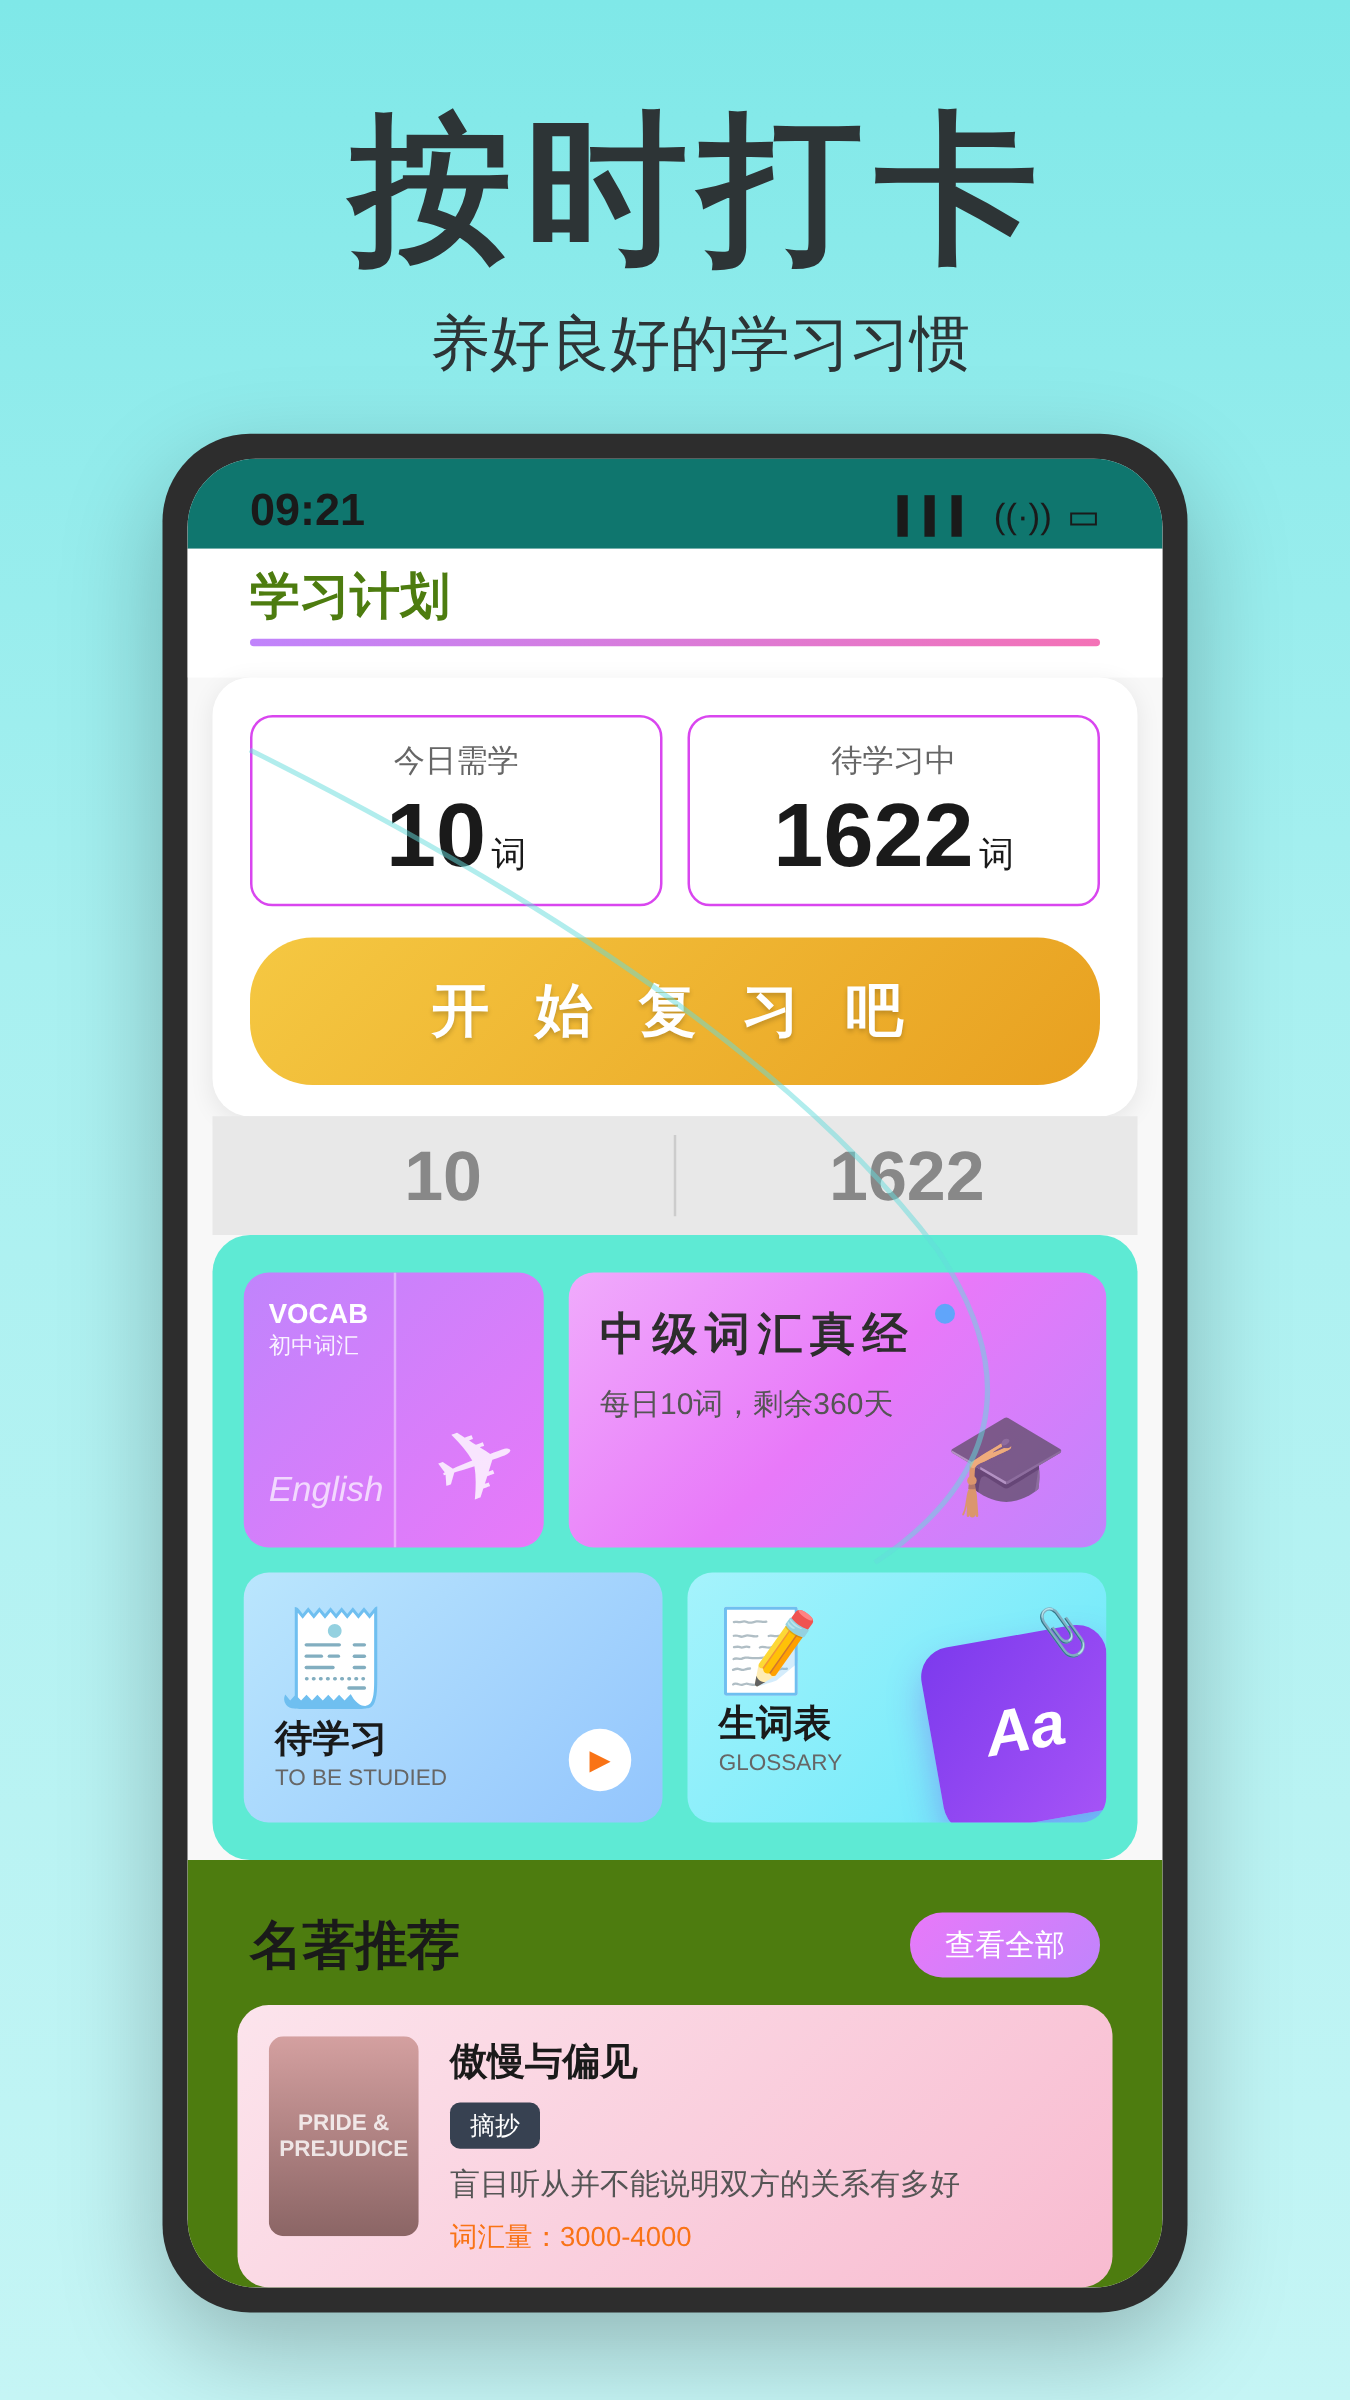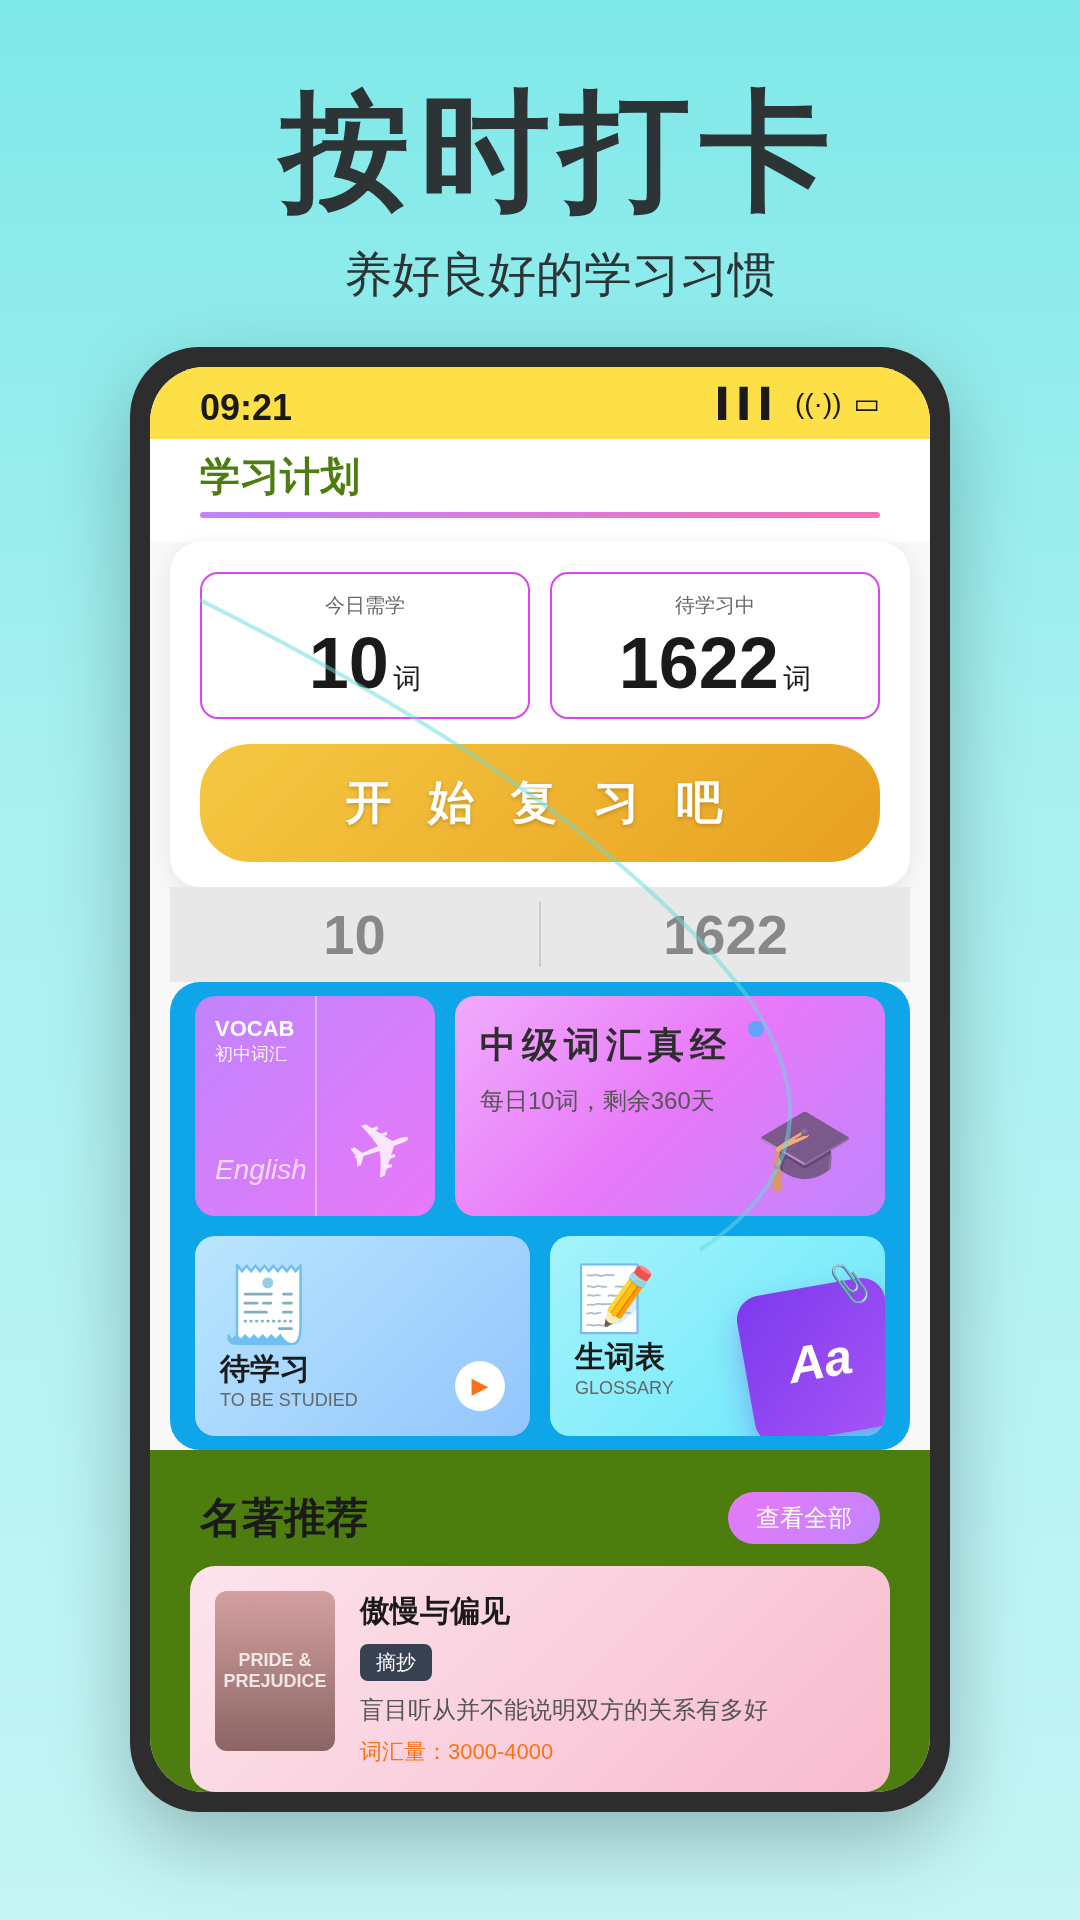--- a/index.html
+++ b/index.html
@@ -44,23 +44,23 @@
       box-shadow: 0 30px 80px rgba(0,0,0,0.25);
     }
     .phone-inner {
       background: #f8f8f8;
       border-radius: 55px;
       overflow: hidden;
     }
     .status-bar {
       display: flex;
       justify-content: space-between;
-      align-items: flex-start;
+      align-items: flex-end;
       padding: 20px 50px 10px;
-      background: #fde047;
+      background: #0f766e;
     }
     .status-time {
       font-size: 36px;
       font-weight: 600;
       color: #1a1a1a;
     }
     .status-icons {
       display: flex;
       gap: 12px;
       align-items: center;
@@ -102,21 +102,21 @@
       margin-bottom: 25px;
     }
     .stat-box {
       flex: 1;
       border: 2px solid #d946ef;
       border-radius: 18px;
       padding: 18px 20px;
       text-align: center;
     }
     .stat-label {
-      font-size: 20px;
+      font-size: 25px;
       color: #666;
       margin-bottom: 8px;
     }
     .stat-value {
       font-size: 72px;
       font-weight: 700;
       color: #1a1a1a;
       line-height: 1;
     }
     .stat-unit {
@@ -152,24 +152,24 @@
       text-align: center;
     }
     .second-panel-value {
       font-size: 56px;
       font-weight: 700;
       color: #888;
     }
 
     
     .cards-section {
-      background: #0ea5e9;
+      background: #5eead4;
       margin: 0 20px;
       border-radius: 30px;
-      padding: 14px 25px;
+      padding: 30px 25px;
     }
 
     .vocab-row {
       display: flex;
       gap: 20px;
       margin-bottom: 20px;
     }
 
     .vocab-card-small {
       width: 240px;

